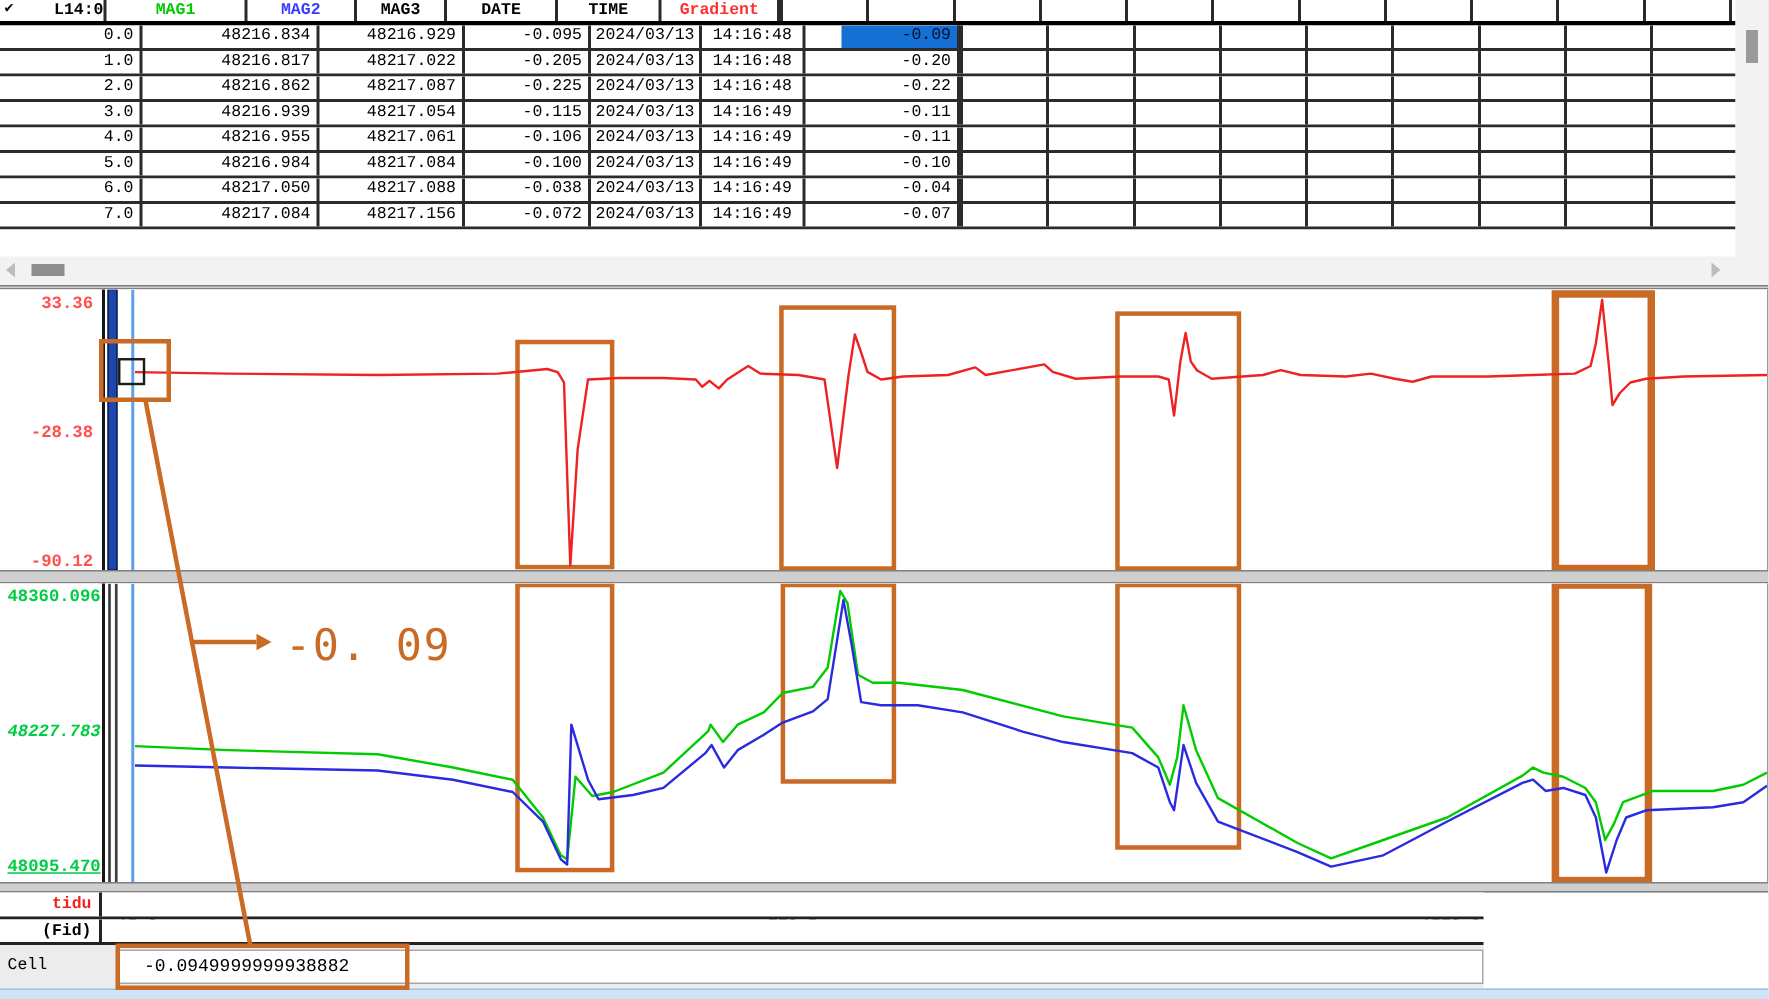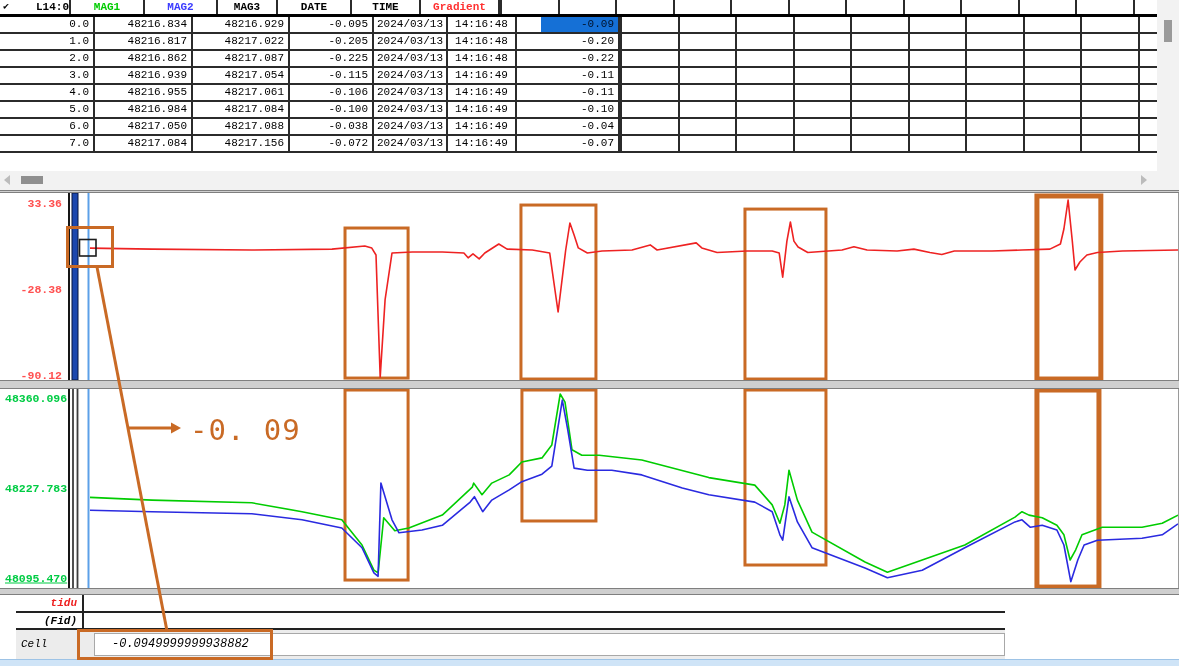--- a/index.html
+++ b/index.html
@@ -4,21 +4,21 @@
 <style>
   html,body{margin:0;padding:0;background:#ddd;}
   .screen{position:relative;width:1179px;height:666px;background:#fff;overflow:hidden;
           font-family:"Liberation Mono","DejaVu Sans Mono",monospace;font-size:11px;color:#000;}
   
   .table-area{position:absolute;left:0;top:0;width:1157px;}
   .trow{display:flex;width:1157px;height:17px;box-sizing:border-box;border-bottom:2px solid #2b2b2b;background:#fff;}
   .trow.thead{border-bottom:3px solid #000;font-weight:bold;}
   .tc{box-sizing:border-box;height:100%;border-right:2px solid #2b2b2b;line-height:14px;overflow:hidden;white-space:nowrap;}
   .w-fid{width:71px;position:relative;}
-  .w-m1{width:74px}.w-m2{width:73px}.w-m3{width:60px}.w-dt{width:74px}.w-tm{width:69px}.w-gr{width:79px}
+  .w-m1{width:94px}.w-m2{width:73px}.w-m3{width:60px}.w-dt{width:74px}.w-tm{width:69px}.w-gr{width:79px}
   .w-fill{flex:1;border-right:none;background:repeating-linear-gradient(to right,#2b2b2b 0 2px,transparent 2px 57.5px);}
   .num{text-align:right;padding-right:4px;margin-left:24px;}
   .ctr{text-align:center;}
   .hc-g{color:#00cc00}.hc-b{color:#3a3aff}.hc-r{color:#ff3030}
   .sel{background:#1570d6;color:#00122b;}
   .chk{position:absolute;left:3px;top:0;font-size:10px;}
   .hlbl{display:block;text-align:right;}
   .table-gap{position:absolute;left:0;top:153px;width:1157px;height:18px;background:#fff;}
   
   .vscroll{position:absolute;left:1157px;top:0;width:22px;height:171px;background:#f2f2f2;}
@@ -38,21 +38,21 @@
   .chart-top{top:3px;height:187px;}
   .chart-bottom{top:199px;height:199px;}
   .plot{position:absolute;left:68px;top:0;width:1108px;height:100%;border-left:2px solid #161616;border-right:2px solid #9a9a9a;box-sizing:content-box;background:#fff;overflow:hidden;}
   .plot svg{position:absolute;left:0;top:0;}
   .gutter{position:absolute;left:0;top:0;width:66px;height:100%;background:#fff;}
   .ytick{position:absolute;transform:translateY(-50%);font-weight:bold;font-size:11.5px;white-space:nowrap;}
   .ytick.right{right:4px;text-align:right;}
   .ytick.left{left:5px;}
   .tk-red{color:#ff5050}.tk-grn{color:#00cc44}
   
-  .frow{position:absolute;left:16px;width:989px;box-sizing:border-box;background:#fff;display:flex;font-style:italic;}
+  .frow{position:absolute;left:0;width:989px;box-sizing:border-box;background:#fff;display:flex;}
   .axis-row{top:595px;height:18px;border-bottom:2px solid #222;}
   .fid-row{top:613px;height:17px;border-bottom:2px solid #222;}
   .flabel{width:68px;box-sizing:border-box;border-right:2px solid #222;text-align:right;padding-right:5px;line-height:16px;font-weight:bold;}
   .fmain{flex:1;position:relative;margin-top:16px;}
   .ax-min{position:absolute;left:4px;top:1px;font-weight:bold;}
   .ax-mid{position:absolute;left:50%;transform:translateX(-50%);top:1px;font-weight:bold;}
   .ax-max{position:absolute;right:2px;top:1px;font-weight:bold;}
   .lbl-red{color:#ee2222;}
   .fidbar{position:absolute;left:15px;right:24px;top:6px;height:4px;background:#060606;}
   .cell-row{top:630px;height:29px;background:#ececec;border-bottom:none;}
@@ -196,21 +196,21 @@
             <polyline points="20.0,55.1 82.0,56.1 181.8,57.0 262.0,56.1 294.8,53.0 301.8,55.1 306.0,62.0 310.2,184.1 315.1,106.6 322.0,60.0 342.3,59.0 372.3,59.0 393.9,60.0 398.1,64.8 403.0,60.9 409.2,65.9 414.8,60.0 428.8,51.0 437.1,56.1 462.3,57.0 479.7,60.0 488.1,119.0 495.7,57.0 499.9,30.0 504.1,42.0 508.3,54.9 517.4,60.0 532.0,58.0 562.0,57.0 580.2,51.9 587.1,57.0 626.2,49.9 631.8,54.9 647.1,59.5 677.1,58.0 702.2,58.0 709.2,60.0 712.7,84.1 716.9,48.1 720.4,29.0 723.9,48.1 728.1,54.0 737.8,59.5 772.0,57.0 783.9,53.7 797.1,57.0 827.1,58.0 843.9,56.1 859.9,59.5 871.8,61.5 884.3,58.0 922.0,58.0 952.0,57.0 979.9,56.1 990.4,51.0 993.9,36.0 998.1,7.0 1002.2,47.0 1005.0,77.0 1009.9,69.0 1016.9,62.0 1027.4,59.5 1052.5,58.0 1108.0,57.0" fill="none" stroke="#ee2222" stroke-width="1.6" stroke-linejoin="round"></polyline>
           </svg>
         </div>
     </div>
 
     <div class="sep sep2"></div>
 
     <div class="chart chart-bottom">
       <div class="gutter" id="ticks-bottom">
           <div class="ytick tk-grn left" style="top: 9px;">48360.096</div>
-          <div class="ytick tk-grn left" style="top: 99px;">48227.783</div>
+          <div class="ytick tk-grn left" style="top: 99px; font-style: italic;">48227.783</div>
           <div class="ytick tk-grn left" style="top: 189px; text-decoration: underline;">48095.470</div>
         </div>
       <div class="plot" id="plot-bottom">
           <svg width="1108" height="199" viewBox="0 0 1108 199">
             <line x1="3" y1="0" x2="3" y2="199" stroke="#3e3e3e" stroke-width="1.8"></line>
             <line x1="7.5" y1="0" x2="7.5" y2="199" stroke="#3e3e3e" stroke-width="1.8"></line>
             <line x1="18.5" y1="0" x2="18.5" y2="199" stroke="#5ca0e8" stroke-width="2"></line>
             <rect x="275.01171137136384" y="1.0205128205128204" width="63.06712001007429" height="190.01948717948915" fill="none" stroke="#c96a25" stroke-width="3"></rect>
             <rect x="451.9345170633423" y="1.0205128205128204" width="74.02014859589468" height="130.96581196581195" fill="none" stroke="#c96a25" stroke-width="3"></rect>
             <rect x="674.9716660370232" y="1.0205128205128204" width="80.99659992444265" height="174.9839316239346" fill="none" stroke="#c96a25" stroke-width="3"></rect>

